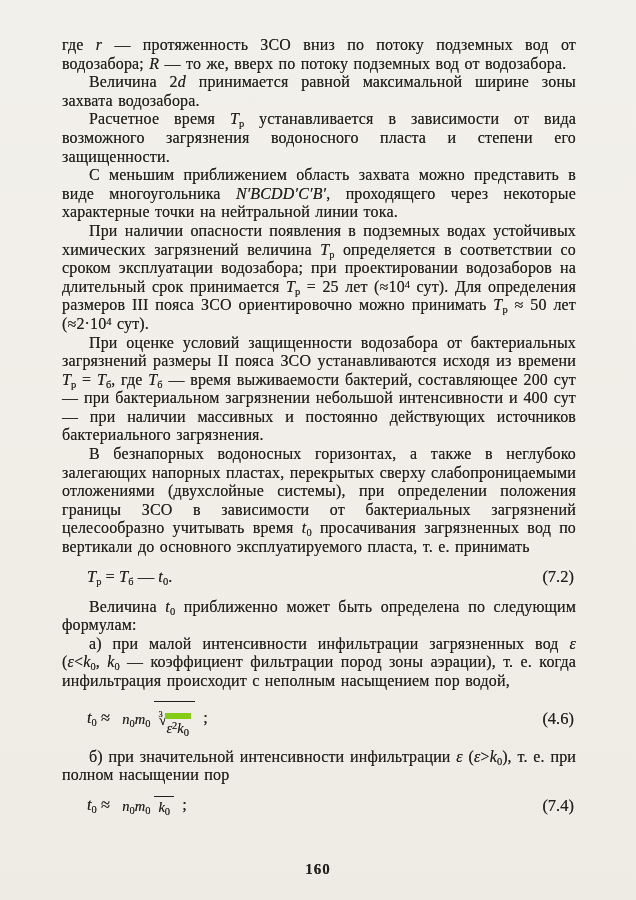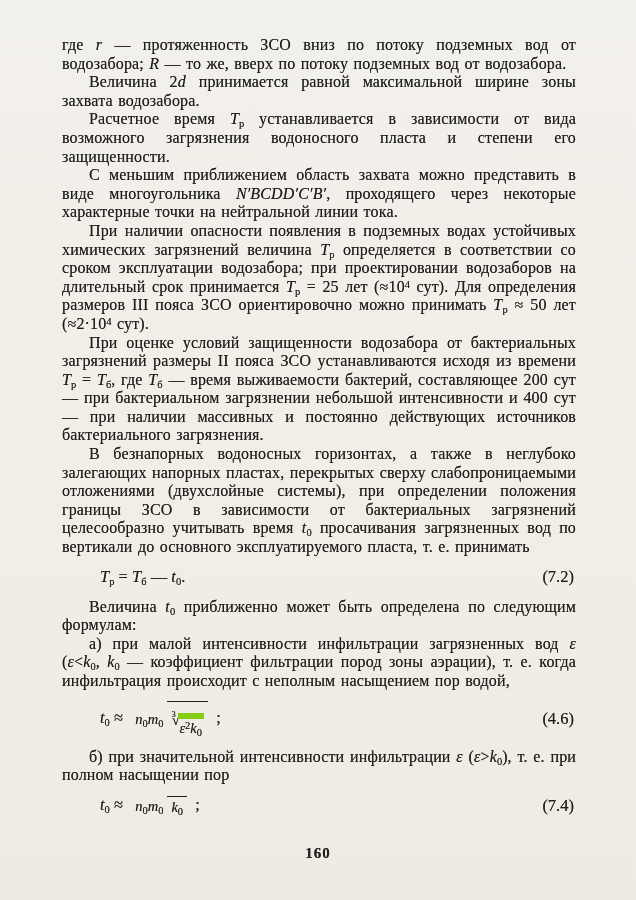--- a/index.html
+++ b/index.html
@@ -28,38 +28,38 @@
     -webkit-hyphens: auto;
     text-shadow: 0 0 0.45px rgba(20,18,14,0.65);
   }
   p.para.ind { text-indent: 27px; }
   .it { font-style: italic; }
   sub, sup { font-size: 10.5px; line-height: 0; letter-spacing: 0; }
   sub { vertical-align: -3px; }
   sup { vertical-align: 4.5px; }
   .eq {
     display: flex; align-items: center;
-    margin: 10px 0 11px 38px;
+    margin: 10px 0 11px 25px;
     font-size: 16.5px;
     text-shadow: 0 0 0.45px rgba(20,18,14,0.65);
   }
   .eq-num { margin-left: auto; padding-right: 2px; }
   .frac {
     display: inline-flex; align-items: center;
     vertical-align: middle; margin: 0 4px;
     font-size: 14.5px; line-height: 1.25; text-align: right;
   }
   .frac .num { padding: 0 4px; }
   .frac .den { border-top: 1.2px solid #201f1b; padding: 1px 4px 0; }
   .rad { display: inline-flex; align-items: flex-start; }
   .ridx { font-size: 8.5px; margin-right: -4px; margin-top: 1px; position: relative; z-index: 1; vertical-align: 4px; }
   .rsign { font-size: 15px; line-height: 1.05; }
   .rbar { border-top: 6px solid #84cc16; margin-left: -1.5px; padding: 0 2px 0 1px; }
   .footer {
-    position: absolute; left: 0; right: 0; bottom: 38px;
+    position: absolute; left: 0; right: 0; bottom: 22px;
     text-align: center;
     font-size: 15px; font-weight: bold;
     letter-spacing: 1px;
     text-shadow: 0 0 0.45px rgba(20,18,14,0.65);
   }
 </style>
 </head>
 <body>
 
 <div class="page">

